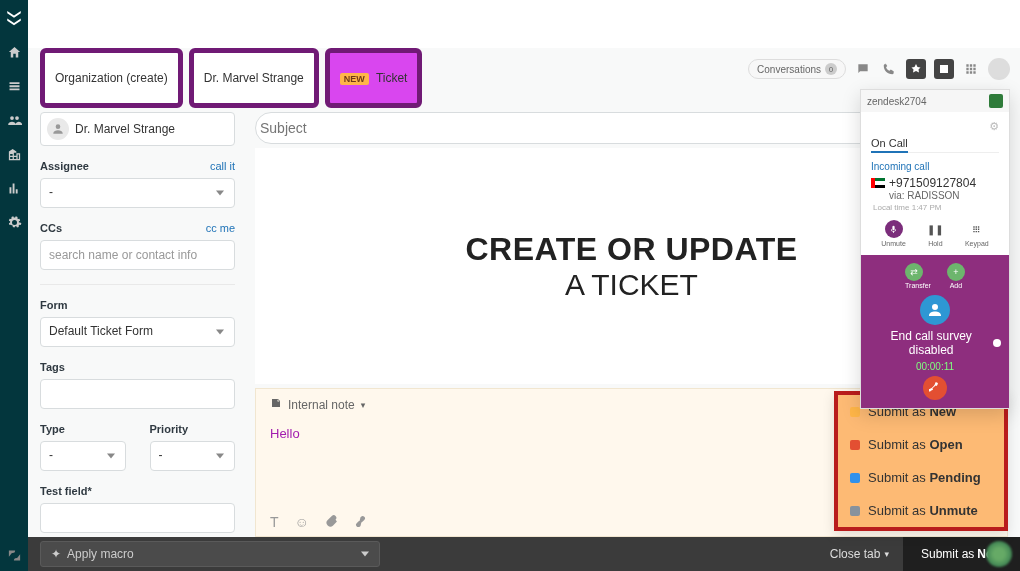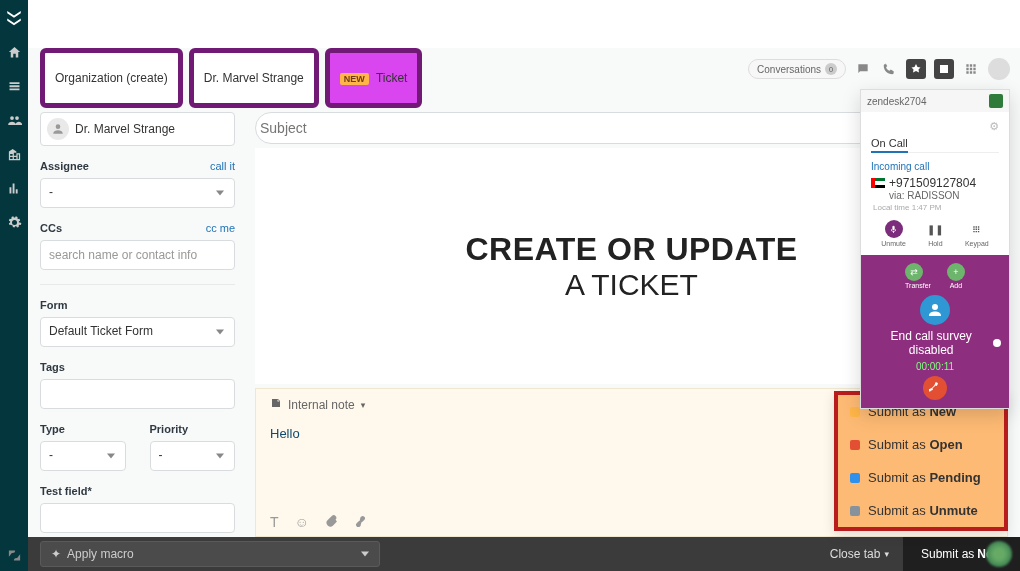--- a/index.html
+++ b/index.html
@@ -44,21 +44,21 @@
 
 .subject-input { position: absolute; left: 255px; top: 112px; right: 12px; height: 32px; border: 1px solid #d8dcde; border-radius: 16px; padding: 0 4px; font-size: 14px; color: #999; background: #fff; }
 .main-body { position: absolute; left: 255px; top: 148px; right: 12px; height: 236px; background: #fff; display: flex; align-items: center; justify-content: center; flex-direction: column; }
 .hero-text { text-align: center; color: #222; }
 .hero-text .l1 { font-size: 32px; font-weight: 800; letter-spacing: 0.5px; }
 .hero-text .l2 { font-size: 30px; font-weight: 300; }
 
 
 .note-area { position: absolute; left: 255px; top: 388px; right: 12px; bottom: 34px; background: #fff8ed; border: 1px solid #f1e6d0; }
 .note-header { padding: 8px 14px; font-size: 12px; color: #666; display: flex; align-items: center; gap: 6px; }
-.note-body { padding: 6px 14px; font-size: 13px; color: #0c4a6e; }
+.note-body { padding: 6px 14px; font-size: 13px; color: #a21caf; }
 .note-toolbar { position: absolute; bottom: 6px; left: 14px; display: flex; gap: 16px; color: #999; }
 .nt-icon { cursor: pointer; font-size: 14px; }
 
 
 .bottom-bar { position: absolute; left: 28px; right: 0; bottom: 0; height: 34px; background: #3b3b3b; display: flex; align-items: center; }
 .macro-select { margin-left: 12px; flex: 0 0 340px; height: 26px; background: #4b4b4b; border: 1px solid #5a5a5a; border-radius: 3px; color: #ccc; font-size: 12px; padding: 0 10px; display: flex; align-items: center; position: relative; }
 .macro-select::after { content: ""; position: absolute; right: 10px; top: 50%; transform: translateY(-50%); border-left: 4px solid transparent; border-right: 4px solid transparent; border-top: 5px solid #ccc; }
 .close-tab { margin-left: auto; color: #ddd; font-size: 12px; padding: 0 14px; cursor: pointer; display: flex; align-items: center; gap: 4px; }
 .submit-btn { background: #1f1f1f; color: #fff; font-size: 12px; height: 34px; padding: 0 18px; display: flex; align-items: center; cursor: pointer; }
 .submit-btn b { margin-left: 3px; }

